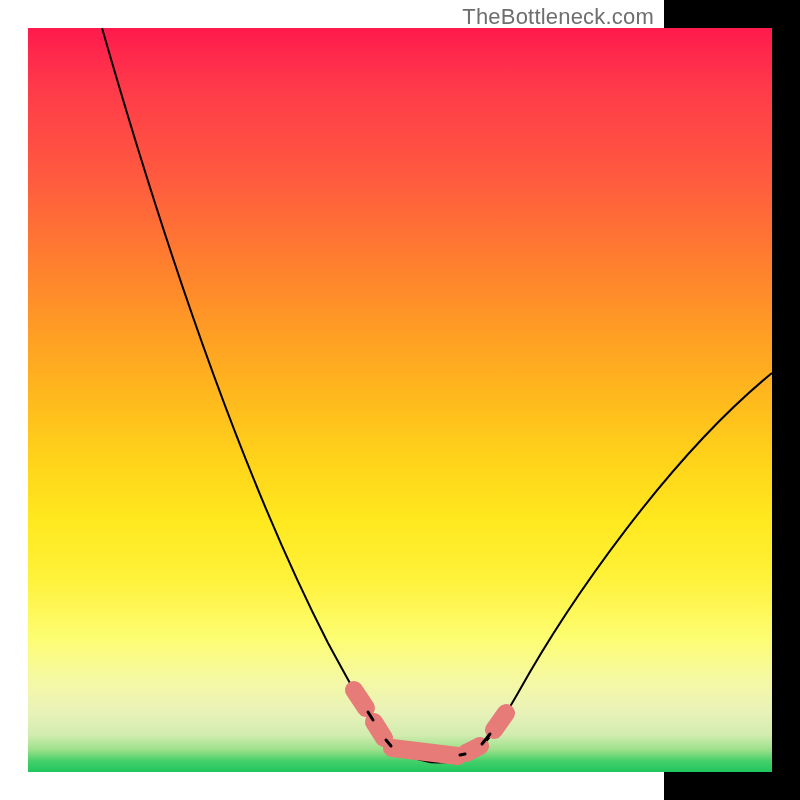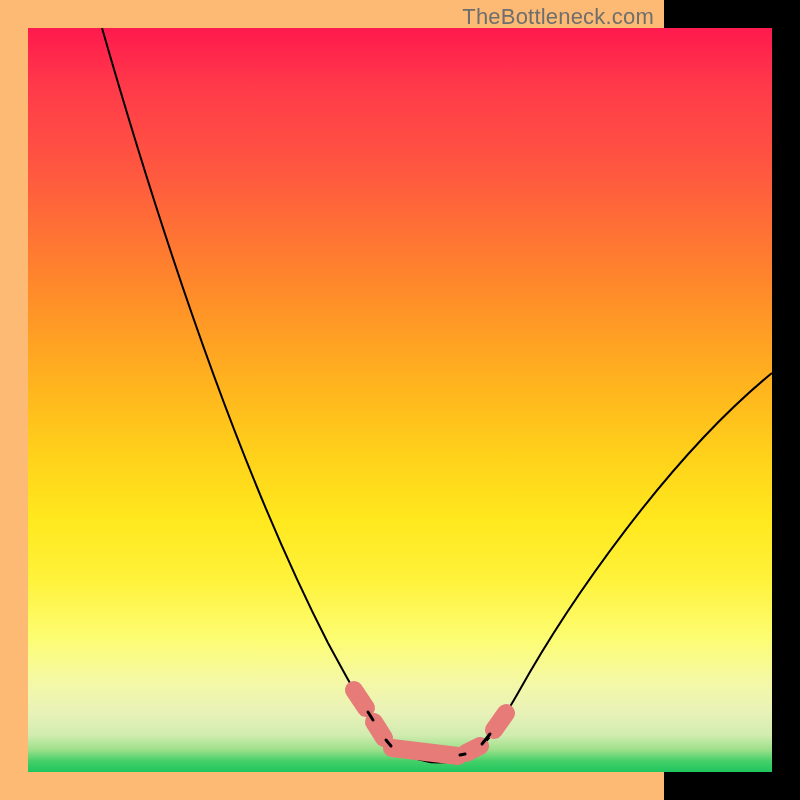--- a/index.html
+++ b/index.html
@@ -10,21 +10,21 @@
     background: #000000;
     overflow: hidden;
     font-family: Arial, Helvetica, sans-serif;
   }
   .frame {
     position: absolute;
     top: 0;
     left: 0;
     width: 664px;
     height: 800px;
-    background: #fdba74;
+    background: #ffffff;
   }
   .plot-area {
     position: absolute;
     top: 28px;
     left: 28px;
     width: 744px;
     height: 744px;
     
     background: linear-gradient(to bottom,
       #ff1a4d 0%,

